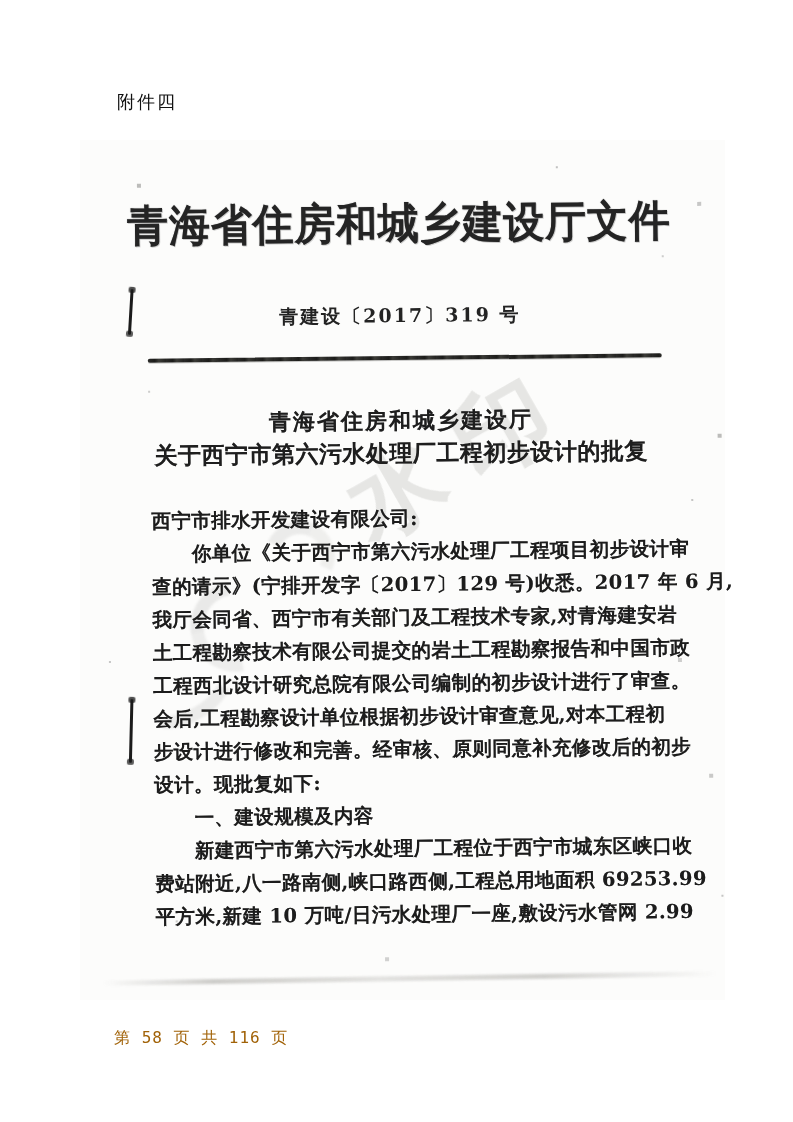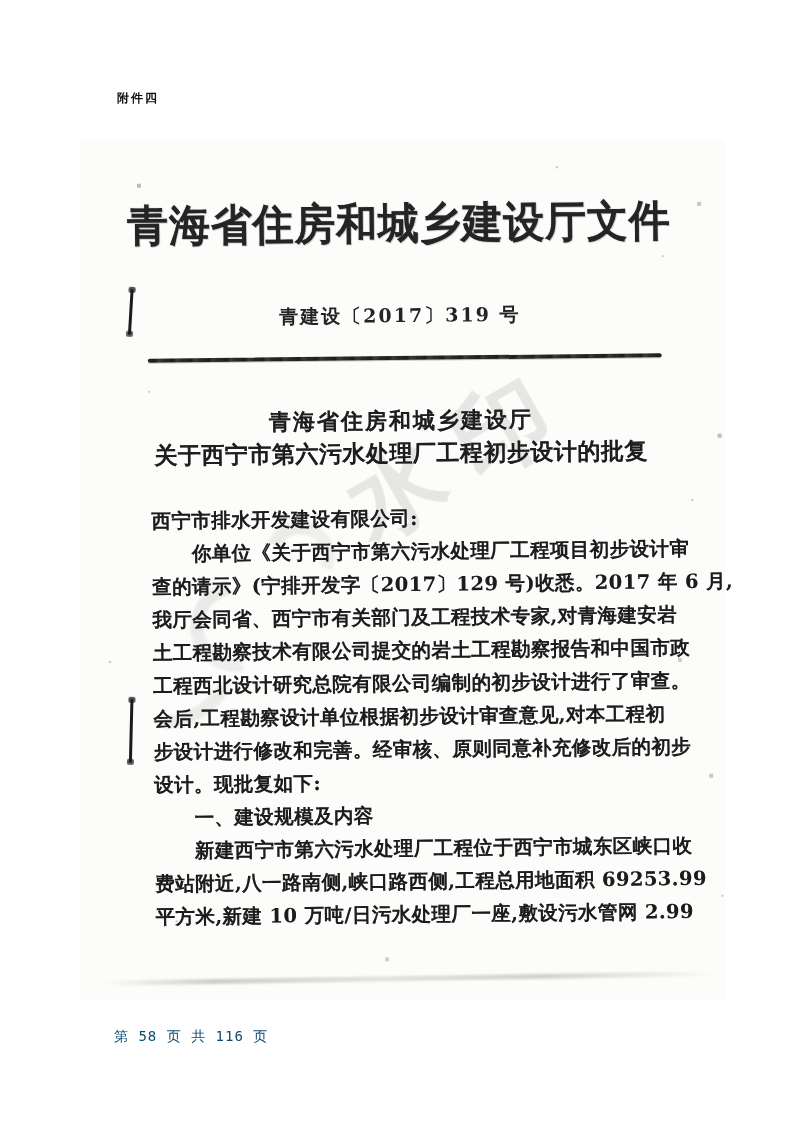--- a/index.html
+++ b/index.html
@@ -7,21 +7,21 @@
   body {
     width: 793px; height: 1122px;
     position: relative;
     font-family: "DejaVu Sans", sans-serif;
     overflow: hidden;
   }
   .page { position: absolute; inset: 0; background: #ffffff; }
 
   .attachment-label {
     position: absolute; left: 117px; top: 90px;
-    font-size: 12px; font-weight: 700; color: #111;
+    font-size: 18px; font-weight: 400; color: #111;
     letter-spacing: 2px;
     font-family: "DejaVu Sans", sans-serif;
   }
 
   
   .scan {
     position: absolute; left: 80px; top: 140px;
     width: 645px; height: 860px;
     background: #fcfcfb;
   }
@@ -165,21 +165,21 @@
       302px 818px 0 1px rgba(40,40,38,0.20),
       638px 758px 0 0 rgba(40,40,38,0.26),
       198px 98px 0 0 rgba(40,40,38,0.20),
       70px 248px 0 0 rgba(40,40,38,0.22),
       628px 638px 0 1px rgba(40,40,38,0.24);
   }
 
   .page-footer {
     position: absolute; left: 114px; top: 1028px;
     font-family: "DejaVu Sans Mono", monospace;
-    font-size: 14px; color: #0c4a6e;
+    font-size: 16px; color: #a16207;
     letter-spacing: 1px;
   }
 </style>
 </head>
 <body>
 
 <div class="page">
 
   <div class="attachment-label">附件四</div>
 

